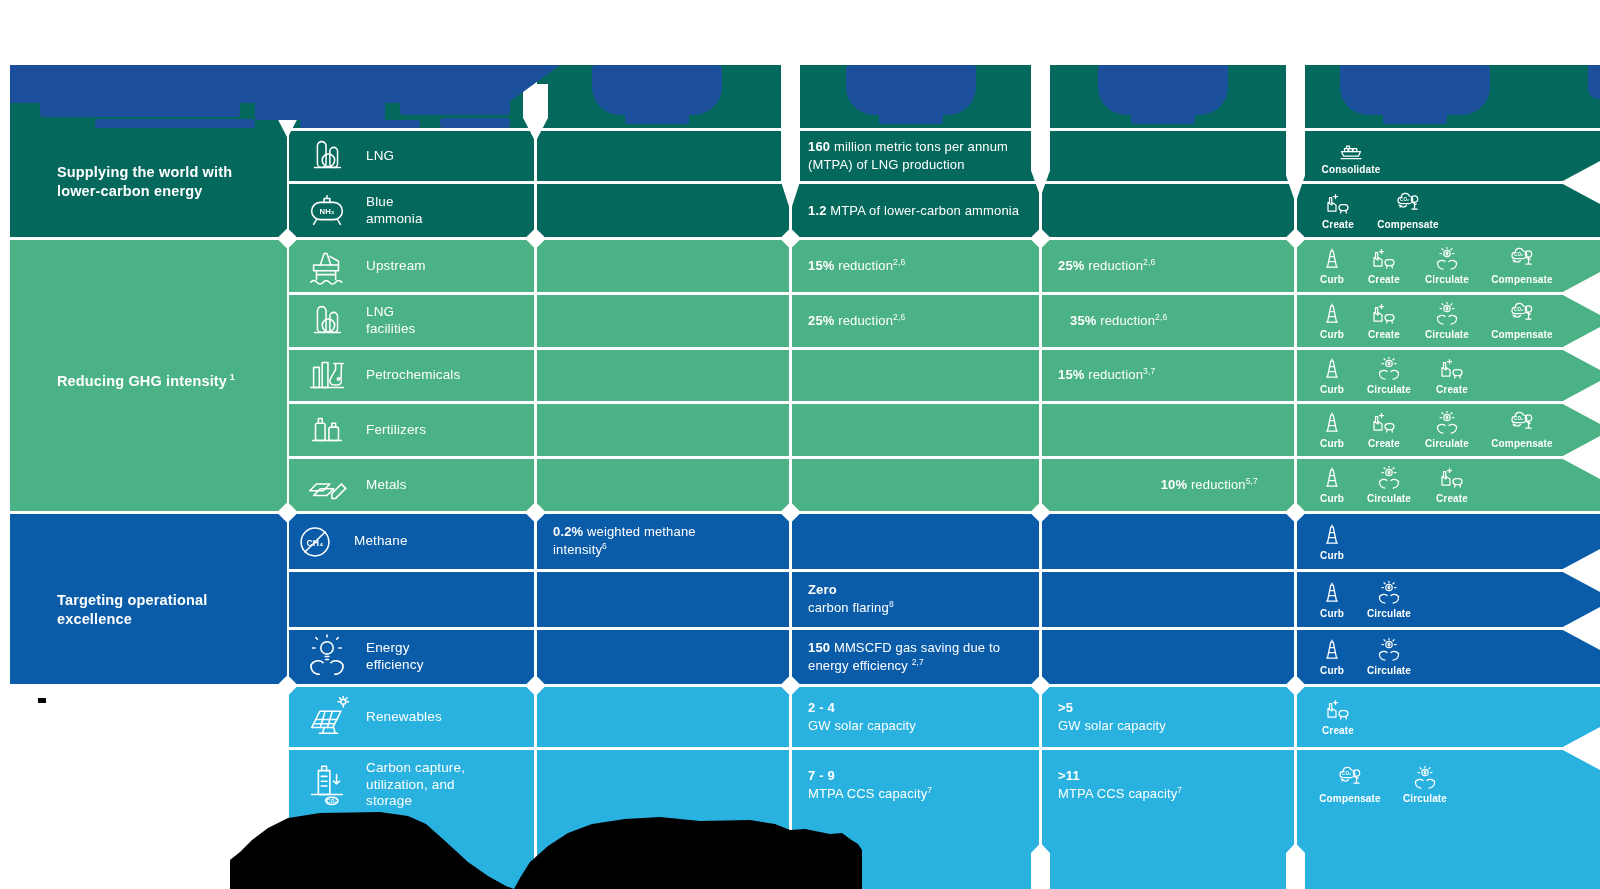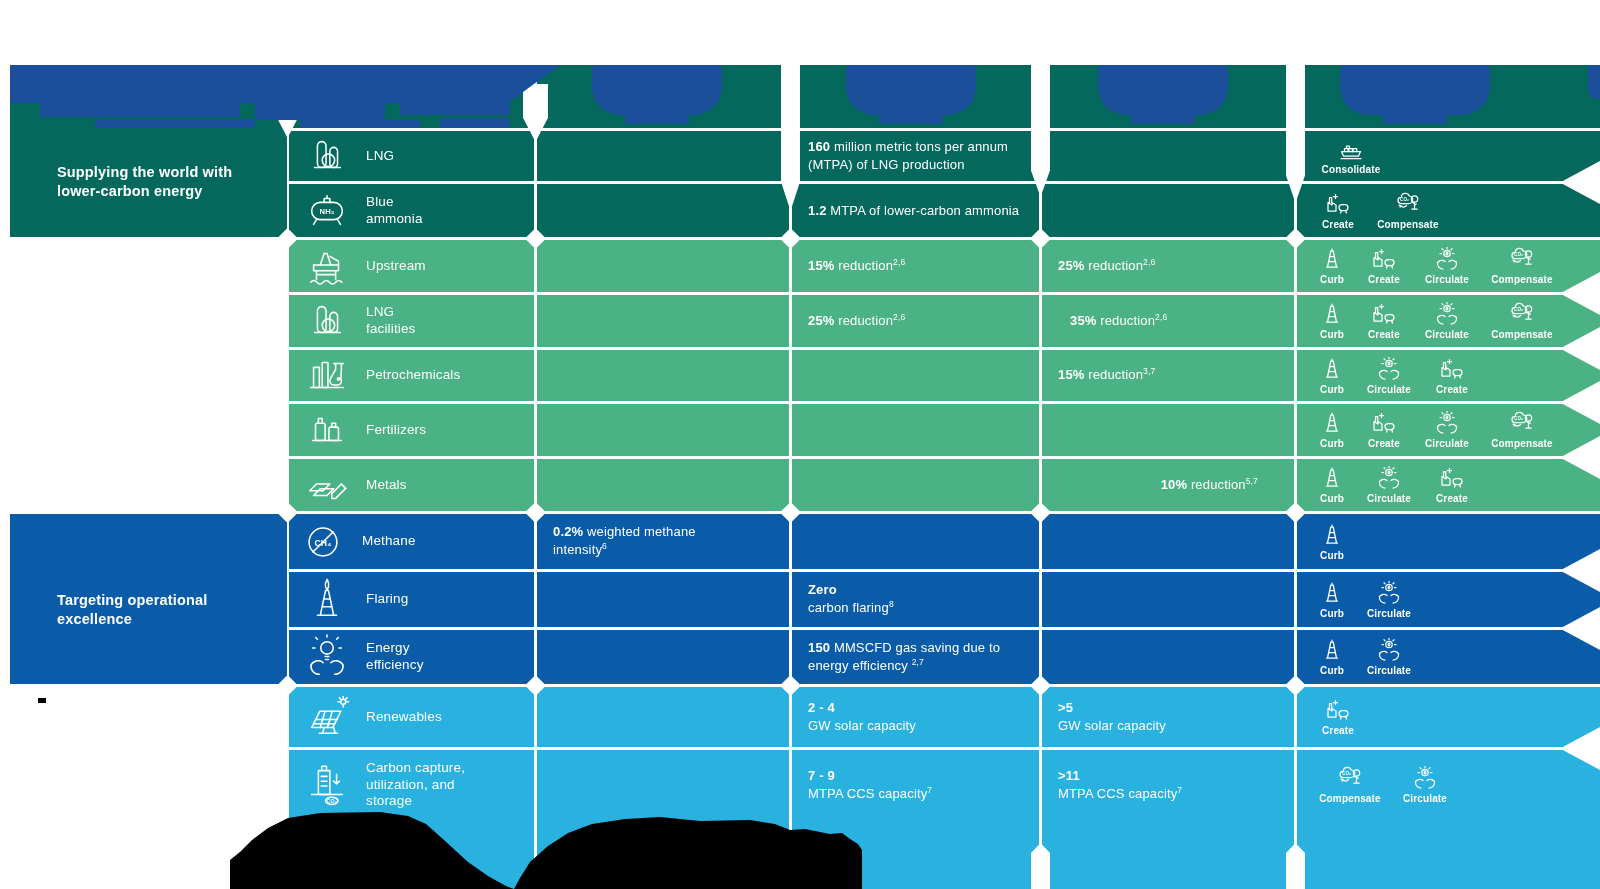--- a/index.html
+++ b/index.html
@@ -28,20 +28,23 @@
     <div class="abs" style="left: 10px; top: 65px; width: 277px; height: 172px; background: rgb(4, 105, 92);">
       <div class="abs cat" style="left: 47px; top: 98px; position: absolute;"><span>Supplying the world with lower-carbon energy</span></div>
     </div>
     <div class="abs" style="left: 289px; top: 65px; width: 1311px; height: 172px; background: rgb(4, 105, 92);"></div>
     <div class="abs" style="left: 534px; top: 65px; width: 3px; height: 172px; background: rgb(255, 255, 255);"></div>
     <div class="abs" style="left: 789px; top: 65px; width: 3px; height: 172px; background: rgb(255, 255, 255);"></div>
     <div class="abs" style="left: 1039px; top: 65px; width: 3px; height: 172px; background: rgb(255, 255, 255);"></div>
     <div class="abs" style="left: 1294px; top: 65px; width: 3px; height: 172px; background: rgb(255, 255, 255);"></div>
     <div class="abs" style="left: 289px; top: 128px; width: 1311px; height: 3px; background: rgb(255, 255, 255);"></div>
     <div class="abs" style="left: 289px; top: 181px; width: 1311px; height: 3px; background: rgb(255, 255, 255);"></div>
+    <div class="abs" style="left: 10px; top: 240px; width: 277px; height: 271px; background: rgb(74, 178, 132);">
+      <div class="abs cat" style="left: 47px; top: 132px; position: absolute;"><span>Reducing GHG intensity</span><sup> 1</sup></div>
+    </div>
     <div class="abs" style="left: 289px; top: 240px; width: 1311px; height: 271px; background: rgb(74, 178, 132);"></div>
     <div class="abs" style="left: 534px; top: 240px; width: 3px; height: 271px; background: rgb(255, 255, 255);"></div>
     <div class="abs" style="left: 789px; top: 240px; width: 3px; height: 271px; background: rgb(255, 255, 255);"></div>
     <div class="abs" style="left: 1039px; top: 240px; width: 3px; height: 271px; background: rgb(255, 255, 255);"></div>
     <div class="abs" style="left: 1294px; top: 240px; width: 3px; height: 271px; background: rgb(255, 255, 255);"></div>
     <div class="abs" style="left: 289px; top: 292px; width: 1311px; height: 3px; background: rgb(255, 255, 255);"></div>
     <div class="abs" style="left: 289px; top: 347px; width: 1311px; height: 3px; background: rgb(255, 255, 255);"></div>
     <div class="abs" style="left: 289px; top: 401px; width: 1311px; height: 3px; background: rgb(255, 255, 255);"></div>
     <div class="abs" style="left: 289px; top: 456px; width: 1311px; height: 3px; background: rgb(255, 255, 255);"></div>
     <div class="abs" style="left: 10px; top: 514px; width: 277px; height: 170px; background: rgb(10, 92, 168);">
@@ -395,21 +398,21 @@
           <svg viewBox="0 0 24 24">
             <path d="M2 19v-8.5L6 13v-2.5l4 2.5V19zM3.5 10.5v-5h2.2v5"></path>
             <path d="M7.5 4.5h4M9.5 2.5v4"></path>
             <rect x="13" y="12.5" width="9" height="6" rx="3"></rect>
             <path d="M15.5 18.5L14.5 21M19.5 18.5l1 2.5"></path>
           </svg>
         </div>
         <span class="albl">Create</span>
       </div>
     </div>
-    <div class="abs rowcell" style="left: 284px; top: 514px; width: 246px; height: 55px; padding-left: 16px;">
+    <div class="abs rowcell" style="left: 276px; top: 514px; width: 246px; height: 55px; padding-left: 16px;">
       <div class="abs icn" style="position: relative; width: 46px; height: 46px; flex: 0 0 auto;">
         <svg viewBox="0 0 48 48">
           <circle cx="24" cy="24" r="14.5"></circle>
           <path d="M13.5 34.5l21-21"></path>
           <text x="24" y="28" font-size="9">CH₄</text>
         </svg>
       </div>
       <div class="abs itemlbl" style="position: relative; margin-left: 16px;">Methane</div>
     </div>
     <div class="abs rowcell" style="left: 537px; top: 514px; width: 252px; height: 55px; padding-left: 16px;">
@@ -417,29 +420,20 @@
     </div>
     <div class="abs rowcell" style="left: 1297px; top: 514px; width: 303px; height: 55px; padding-left: 14px; gap: 4px; display: flex;">
       <div class="abs act" style="position: relative; width: 42px;">
         <div class="abs icn mini" style="position: relative; width: 24px; height: 24px; flex: 0 0 auto;">
           <svg viewBox="0 0 24 24">
             <path d="M7.5 20L10.8 4h2.4L16.5 20M6.5 20h11M9.3 14.5h5.4M10.2 9.5h3.6M12 4V2"></path>
           </svg>
         </div>
         <span class="albl">Curb</span>
       </div>
-    </div>
-    <div class="abs rowcell" style="left: 288px; top: 572px; width: 246px; height: 55px; padding-left: 16px;">
-      <div class="abs icn" style="position: relative; width: 46px; height: 46px; flex: 0 0 auto;">
-        <svg viewBox="0 0 48 48">
-          <path d="M17 40l5.5-26h3L31 40M14 40h20M19.5 31h9M21 23h6"></path>
-          <path d="M24 13c-3.5-4.5-1.2-7.5.2-10.5 1.2 3 3.3 6 0 10.5z"></path>
-        </svg>
-      </div>
-      <div class="abs itemlbl" style="position: relative; margin-left: 16px;">Flaring</div>
     </div>
     <div class="abs rowcell" style="left: 792px; top: 572px; width: 247px; height: 55px; padding-left: 16px;">
       <div class="abs val" style="position: relative; width: 230px;"><span class="b">Zero</span><br><span>carbon flaring</span><sup>8</sup></div>
     </div>
     <div class="abs rowcell" style="left: 1297px; top: 572px; width: 303px; height: 55px; padding-left: 14px; gap: 4px; display: flex;">
       <div class="abs act" style="position: relative; width: 42px;">
         <div class="abs icn mini" style="position: relative; width: 24px; height: 24px; flex: 0 0 auto;">
           <svg viewBox="0 0 24 24">
             <path d="M7.5 20L10.8 4h2.4L16.5 20M6.5 20h11M9.3 14.5h5.4M10.2 9.5h3.6M12 4V2"></path>
           </svg>

